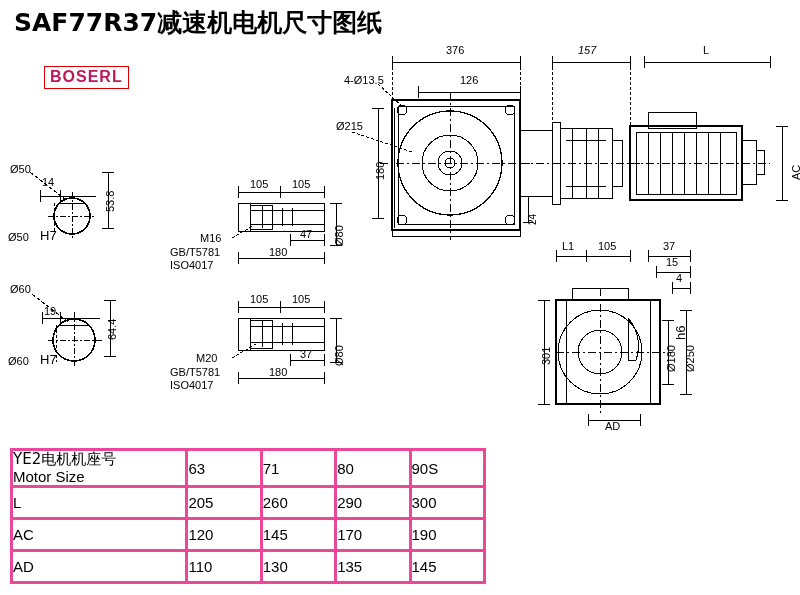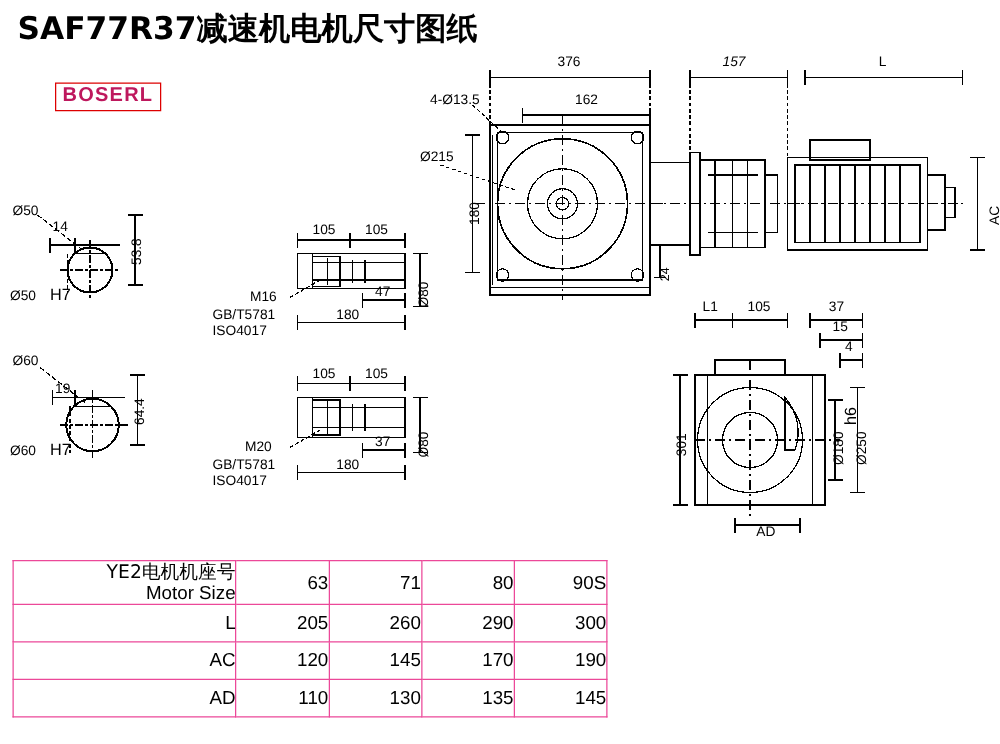--- a/index.html
+++ b/index.html
@@ -34,22 +34,22 @@
     transform-origin:left top;
   }
   svg{position:absolute;left:0;top:0;}
   
   table.spec{
     position:absolute;left:10px;top:448px;
     border-collapse:collapse;
     width:476px;
   }
   table.spec td{
-    border:1px solid #ec4899;
-    text-align:right;
+    border:3px solid #ec4899;
+    text-align:left;
     font-size:15px;
     height:29px;
     padding:0;
   }
   table.spec td.head{
     width:180px;
     font-size:15px;
     line-height:17px;
   }
   table.spec td.hcell{width:74px;}
@@ -258,21 +258,21 @@
     <line x1="672" y1="288" x2="690" y2="288"></line>
     <line x1="672" y1="282" x2="672" y2="294"></line>
     <line x1="690" y1="282" x2="690" y2="294"></line>
   </g>
 </svg>
 
 <div class="lbl" style="left:446px;top:44px;">376</div>
 <div class="lbl" style="left:578px;top:44px;font-style:italic;">157</div>
 <div class="lbl" style="left:703px;top:44px;">L</div>
 <div class="lbl" style="left:320px;top:74px;margin-left:24px;">4-Ø13.5</div>
-<div class="lbl" style="left:460px;top:74px;">162</div>
+<div class="lbl" style="left:460px;top:74px;">126</div>
 <div class="lbl" style="left:336px;top:120px;">Ø215</div>
 <div class="lbl vert" style="left:374px;top:180px;">180</div>
 <div class="lbl vert sm" style="left:527px;top:225px;">24</div>
 <div class="lbl vert" style="left:790px;top:180px;">AC</div>
 
 <div class="lbl" style="left:10px;top:163px;">Ø50</div>
 <div class="lbl" style="left:42px;top:176px;">14</div>
 <div class="lbl vert" style="left:104px;top:212px;">53.8</div>
 <div class="lbl" style="left:8px;top:231px;">Ø50</div>
 <div class="lbl xs" style="left:40px;top:228px;">H7</div>

